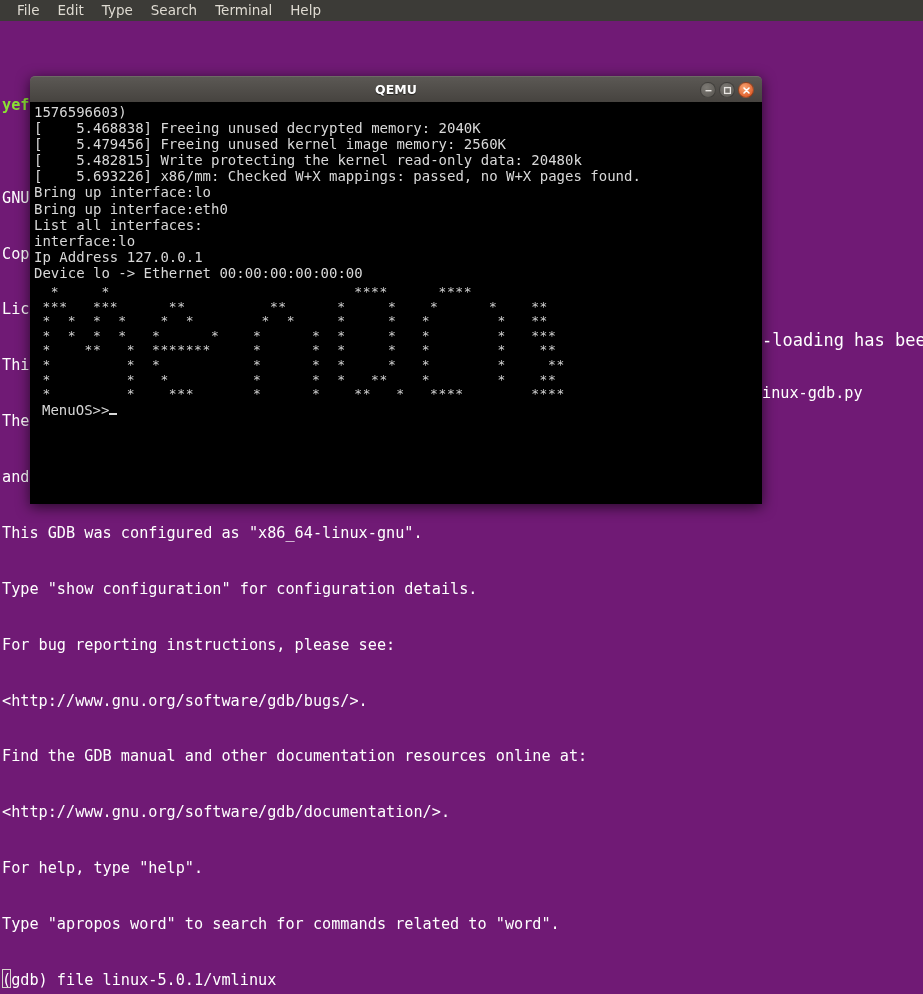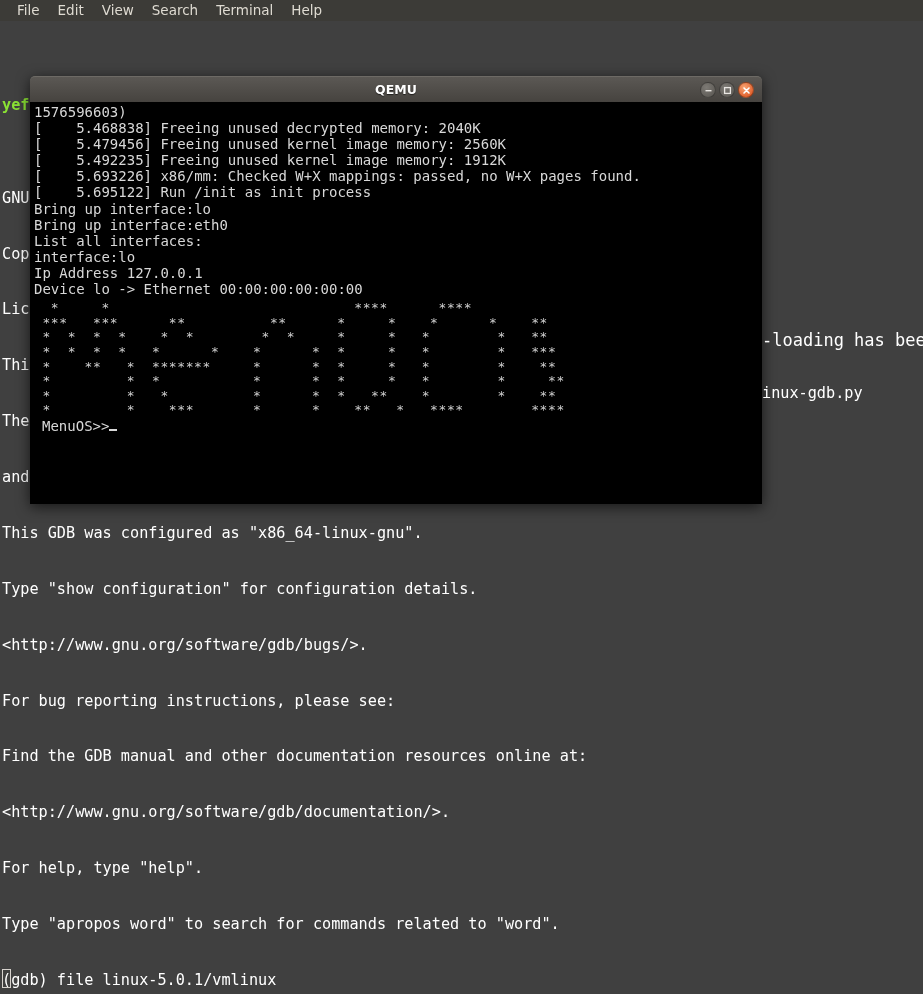--- a/index.html
+++ b/index.html
@@ -12,21 +12,21 @@
   }
   body {
     font-family: "DejaVu Sans Mono", monospace;
   }
 
   
   #terminal-window {
     position: relative;
     width: 923px;
     height: 994px;
-    background: #404040;
+    background: #701a75;
     overflow: hidden;
   }
 
   
   #menubar {
     position: absolute;
     top: 0; left: 0;
     width: 923px; height: 21px;
     background: #3c3b37;
     display: flex;
@@ -170,42 +170,42 @@
   }
 </style>
 </head>
 <body>
 
 <div id="terminal-window">
 
   <div id="menubar">
     <div class="menu-item">File</div>
     <div class="menu-item">Edit</div>
-    <div class="menu-item">View</div>
+    <div class="menu-item">Type</div>
     <div class="menu-item">Search</div>
     <div class="menu-item">Terminal</div>
     <div class="menu-item">Help</div>
   </div>
 
   <div id="term-text">
 
     
     <div class="tline"><span class="c-green">yefeng@ubuntu</span><span class="c-blue">:~$</span><span class="c-white"> </span><span class="c-white">gdb</span></div>
 
     
     <div class="tline">GNU gdb (Ubuntu 8.1-0ubuntu3) 8.1.0.20180409-git</div>
     <div class="tline">Copyright (C) 2018 Free Software Foundation, Inc.</div>
     <div class="tline">License GPLv3+: GNU GPL version 3 or later &lt;http://gnu.org/licenses/gpl.html&gt;</div>
     <div class="tline">This is free software: you are free to change and redistribute it.</div>
     <div class="tline">There is NO WARRANTY, to the extent permitted by law.  Type "show copying"</div>
     <div class="tline">and "show warranty" for details.</div>
     <div class="tline">This GDB was configured as "x86_64-linux-gnu".</div>
     <div class="tline">Type "show configuration" for configuration details.</div>
+    <div class="tline">For bug reporting instructions, please see:</div>
     <div class="tline">&lt;http://www.gnu.org/software/gdb/bugs/&gt;.</div>
-    <div class="tline">For bug reporting instructions, please see:</div>
     <div class="tline">Find the GDB manual and other documentation resources online at:</div>
     <div class="tline">&lt;http://www.gnu.org/software/gdb/documentation/&gt;.</div>
     <div class="tline">For help, type "help".</div>
     <div class="tline">Type "apropos word" to search for commands related to "word".</div>
     <div class="tline">(gdb) file linux-5.0.1/vmlinux</div>
     
     
     
     
     
@@ -267,23 +267,22 @@
               <path d="M2 2 L7 7 M7 2 L2 7" stroke="#ffffff" stroke-width="1.6" stroke-linecap="round"></path>
             </svg>
         </div>
       </div>
     </div>
 
     <div id="qemu-screen">
       <div class="qline">1576596603)</div>
       <div class="qline">[    5.468838] Freeing unused decrypted memory: 2040K</div>
       <div class="qline">[    5.479456] Freeing unused kernel image memory: 2560K</div>
-      <div class="qline">[    5.492235] Freeing unused kernel image memory: 1912K</div>
+      <div class="qline">[    5.482815] Write protecting the kernel read-only data: 20480k</div>
       <div class="qline">[    5.693226] x86/mm: Checked W+X mappings: passed, no W+X pages found.</div>
-      <div class="qline">[    5.695122] Run /init as init process</div>
       <div class="qline">Bring up interface:lo</div>
       <div class="qline">Bring up interface:eth0</div>
       <div class="qline">List all interfaces:</div>
       <div class="qline">interface:lo</div>
       <div class="qline">Ip Address 127.0.0.1</div>
       <div class="qline">Device lo -&gt; Ethernet 00:00:00:00:00:00</div>
 
       <div id="qemu-ascii">  *     *                             ****      ****
  ***   ***      **          **      *     *    *      *    **
  *  *  *  *    *  *        *  *     *     *   *        *   **

